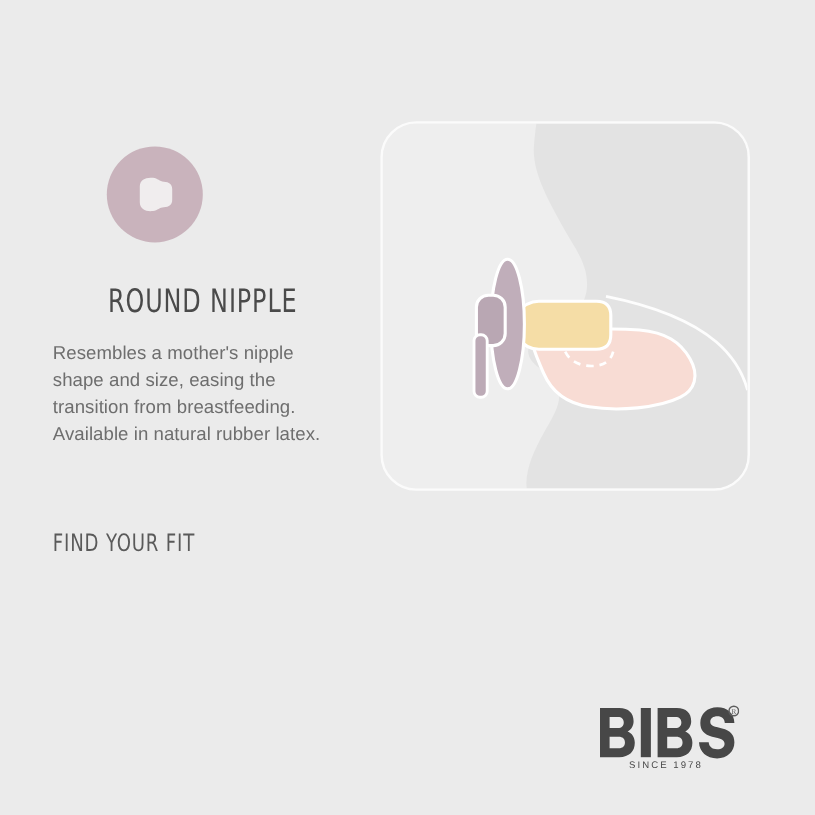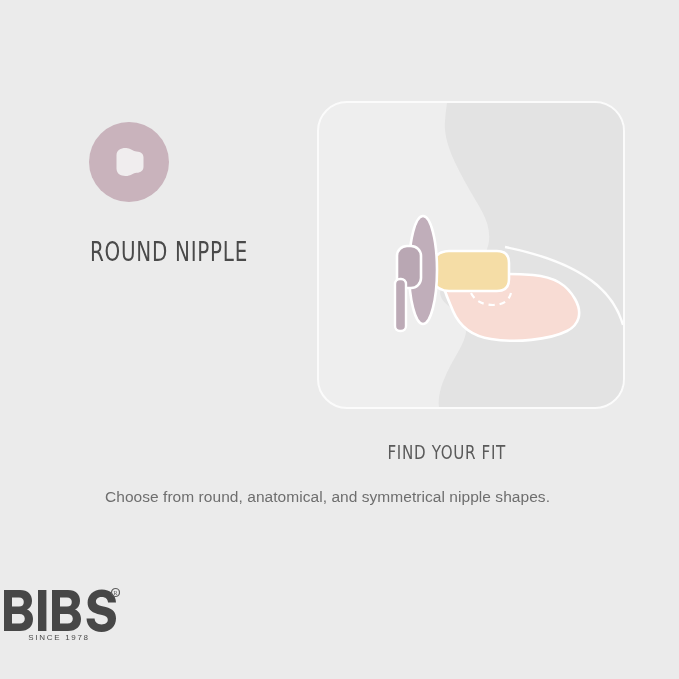--- a/index.html
+++ b/index.html
@@ -85,44 +85,44 @@
   #illustration-panel svg {
     display: block;
   }
 
   
   #fit-section {
     position: absolute;
     left: 0;
     top: 440px;
     width: 550px;
-    text-align: right;
+    text-align: left;
   }
   #fit-title {
     font-family: "Liberation Sans Narrow", "DejaVu Sans Condensed", "Liberation Sans", sans-serif;
     font-size: 20px;
     font-weight: 300;
     letter-spacing: 0.8px;
     color: #5a5a5a;
     transform: scaleX(0.84);
     margin-bottom: 24px;
   }
   #fit-subtitle {
     font-size: 15.5px;
     color: #6e6e6e;
     letter-spacing: 0.05px;
   }
 
   
   #brand-logo {
     position: absolute;
-    left: 0;
+    left: 12px;
     top: 586px;
     width: 604px;
-    text-align: left;
+    text-align: right;
   }
   #brand-logo svg {
     display: inline-block;
   }
 </style>
 </head>
 <body>
 
 <div id="top-section">
 
@@ -137,20 +137,21 @@
                  L54.5 44.5
                  C54.5 48.6 52 50.6 47.5 50.8
                  C44 51.0 42.5 53.4 38.5 53.9
                  C33 54.6 27.5 52.6 27.5 46.6
                  Z" fill="#f0edee"></path>
       </svg>
     </div>
 
     <div id="feature-title">ROUND NIPPLE</div>
 
+    <div id="feature-description">Resembles a mother's nipple shape and size, easing the transition from breastfeeding. Available in natural rubber latex.</div>
 
   </div>
 
   <div id="illustration-panel">
     <svg width="304" height="304" viewBox="0 0 304 304" aria-hidden="true">
 
       <g>
         <path d="M128 0
                  L304 0
                  L304 304
@@ -205,21 +206,20 @@
         <rect x="76" y="176" width="11" height="52" rx="5" fill="#bcaab6" stroke="#ffffff" stroke-width="2.4"></rect>
       </g>
 
     </svg>
   </div>
 
 </div>
 
 <div id="fit-section">
   <div id="fit-title">FIND YOUR FIT</div>
-  <div id="fit-subtitle">Choose from round, anatomical, and symmetrical nipple shapes.</div>
 </div>
 
 <div id="brand-logo">
   <svg width="120" height="56" viewBox="0 0 120 56" aria-hidden="true">
     <g fill="#474747">
 
       <path d="M4 4 L20 4 C28 4 32 8.5 32 15 C32 19 30 22 27 23.6
                C30.6 25 33 28.4 33 33 C33 40.2 28.4 45 20 45 L4 45 Z
                M12 11.5 L12 20.6 L19 20.6 C22 20.6 23.8 18.9 23.8 16
                C23.8 13.2 22 11.5 19 11.5 Z

